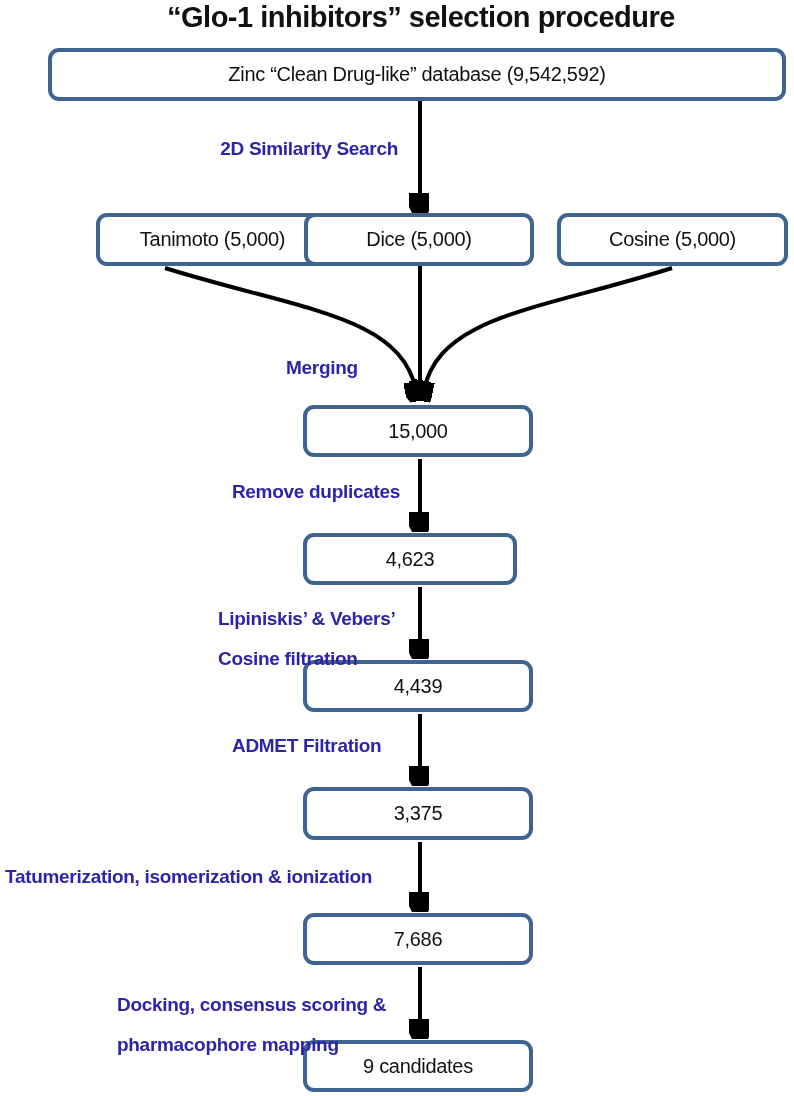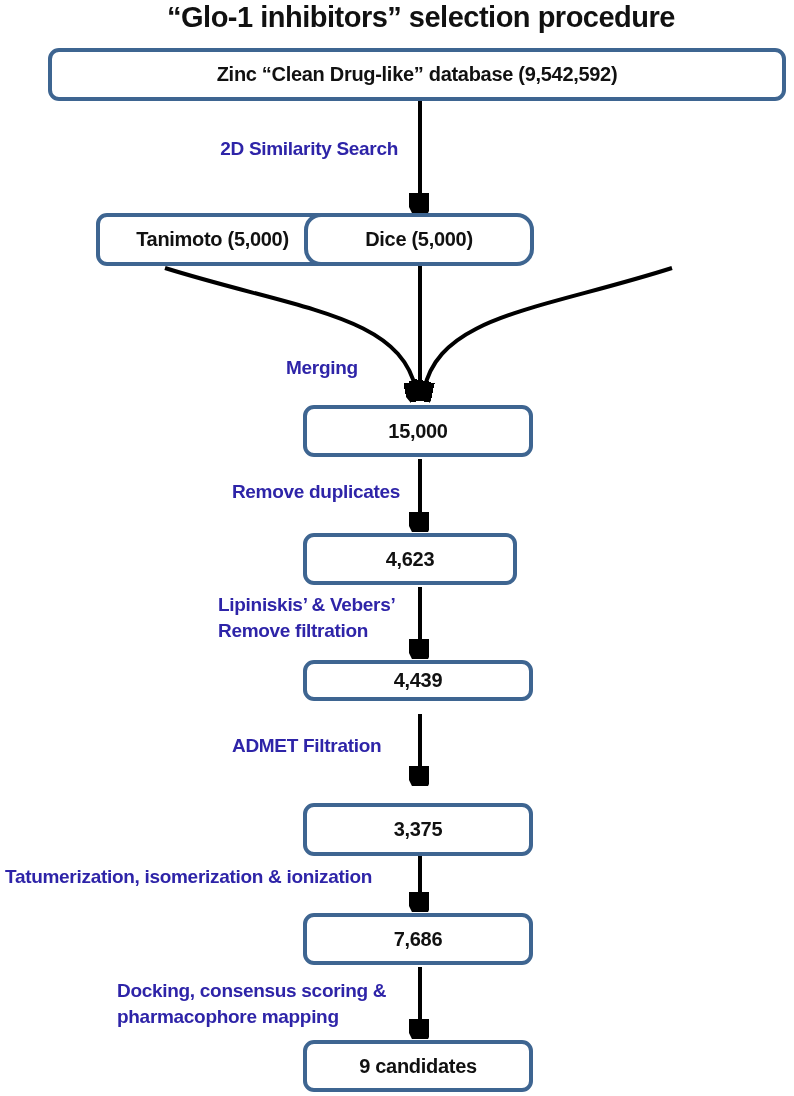--- a/index.html
+++ b/index.html
@@ -20,33 +20,33 @@
   }
   .arrows{position:absolute;left:0;top:0;pointer-events:none;}
   .arrows path{stroke:var(--arrow,#000000);stroke-width:4;fill:none;}
   .box{
     position:absolute;
     box-sizing:border-box;
     background:#ffffff;
     border:4px solid var(--box-border,#3e6591);
     border-radius:11px;
     display:flex;align-items:center;justify-content:center;
-    font-weight:bold;font-size:20px;
+    font-weight:normal;font-size:20px;
     color:var(--box-text,#111111);
     white-space:nowrap;
     letter-spacing:-0.3px;
   }
   .flabel{
     position:absolute;
     font-weight:bold;font-size:19px;line-height:26px;
     color:var(--label-text,#2e24a8);
     white-space:nowrap;
     letter-spacing:-0.3px;
   }
-  .flabel span{display:block;}
+  .flabel span{display:block;margin-top:14px;}
   .align-right{text-align:right;}
 </style>
 </head>
 <body>
 
 <div class="canvas">
 
   <div class="title">“Glo-1 inhibitors” selection procedure</div>
 
   <svg class="arrows" width="794" height="1096" viewBox="0 0 794 1096" aria-hidden="true">
@@ -62,38 +62,39 @@
     <path d="M420,459 L420,521" marker-end="url(#ah)"></path>
     <path d="M420,587 L420,648" marker-end="url(#ah)"></path>
     <path d="M420,714 L420,775" marker-end="url(#ah)"></path>
     <path d="M420,842 L420,901" marker-end="url(#ah)"></path>
     <path d="M420,967 L420,1028" marker-end="url(#ah)"></path>
   </svg>
 
   <div class="box" style="left:48px;top:48px;width:738px;height:53px;">Zinc “Clean Drug-like” database (9,542,592)</div>
 
   <div class="box" style="left:48px;top:213px;width:233px;height:53px;margin-left:48px;">Tanimoto (5,000)</div>
-  <div class="box" style="left:304px;top:213px;width:230px;height:53px;border-radius:17px;">Dice (5,000)</div>
+  <div class="box" style="left:304px;top:213px;width:230px;height:53px;">Dice (5,000)</div>
+  <div class="box" style="left:557px;top:213px;width:231px;height:53px;">Cosine (5,000)</div>
 
   <div class="box" style="left:303px;top:405px;width:230px;height:52px;">15,000</div>
   <div class="box" style="left:303px;top:533px;width:214px;height:52px;">4,623</div>
-  <div class="box" style="left:303px;top:660px;width:230px;height:41px;">4,439</div>
-  <div class="box" style="left:303px;top:787px;width:230px;height:53px;margin-top:16px;">3,375</div>
+  <div class="box" style="left:303px;top:660px;width:230px;height:52px;">4,439</div>
+  <div class="box" style="left:303px;top:787px;width:230px;height:53px;">3,375</div>
   <div class="box" style="left:303px;top:913px;width:230px;height:52px;">7,686</div>
   <div class="box" style="left:303px;top:1040px;width:230px;height:52px;">9 candidates</div>
 
   <div class="flabel align-right" style="left:158px;top:136px;width:240px;">2D Similarity Search</div>
 
   <div class="flabel" style="left:286px;top:344px;margin-top:11px;">Merging</div>
 
   <div class="flabel align-right" style="left:150px;top:479px;width:250px;">Remove duplicates</div>
 
   <div class="flabel" style="left:218px;top:592px;">
     <span>Lipiniskis’ &amp; Vebers’</span>
-    <span>Remove filtration</span>
+    <span>Cosine filtration</span>
   </div>
 
   <div class="flabel" style="left:232px;top:733px;">ADMET Filtration</div>
 
   <div class="flabel" style="left:117px;top:978px;">
     <span>Docking, consensus scoring &amp;</span>
     <span>pharmacophore mapping</span>
   </div>
 
   <div class="flabel" style="left:5px;top:864px;">Tatumerization, isomerization &amp; ionization</div>

